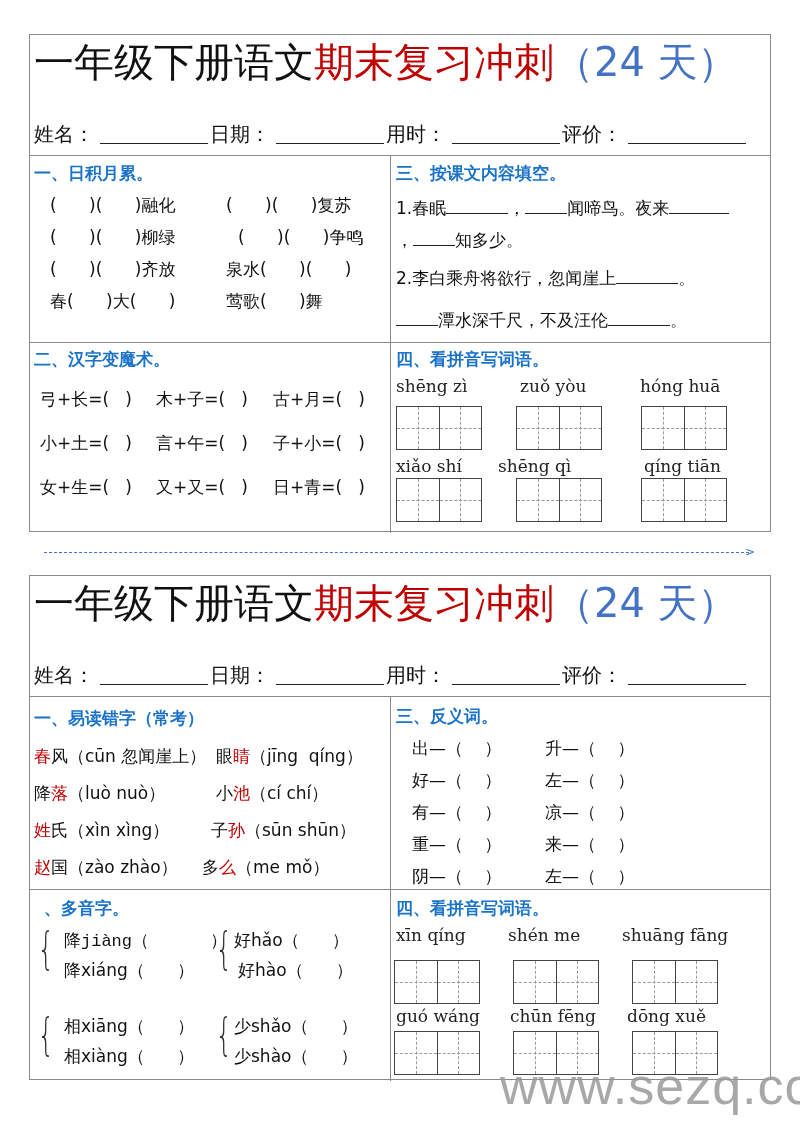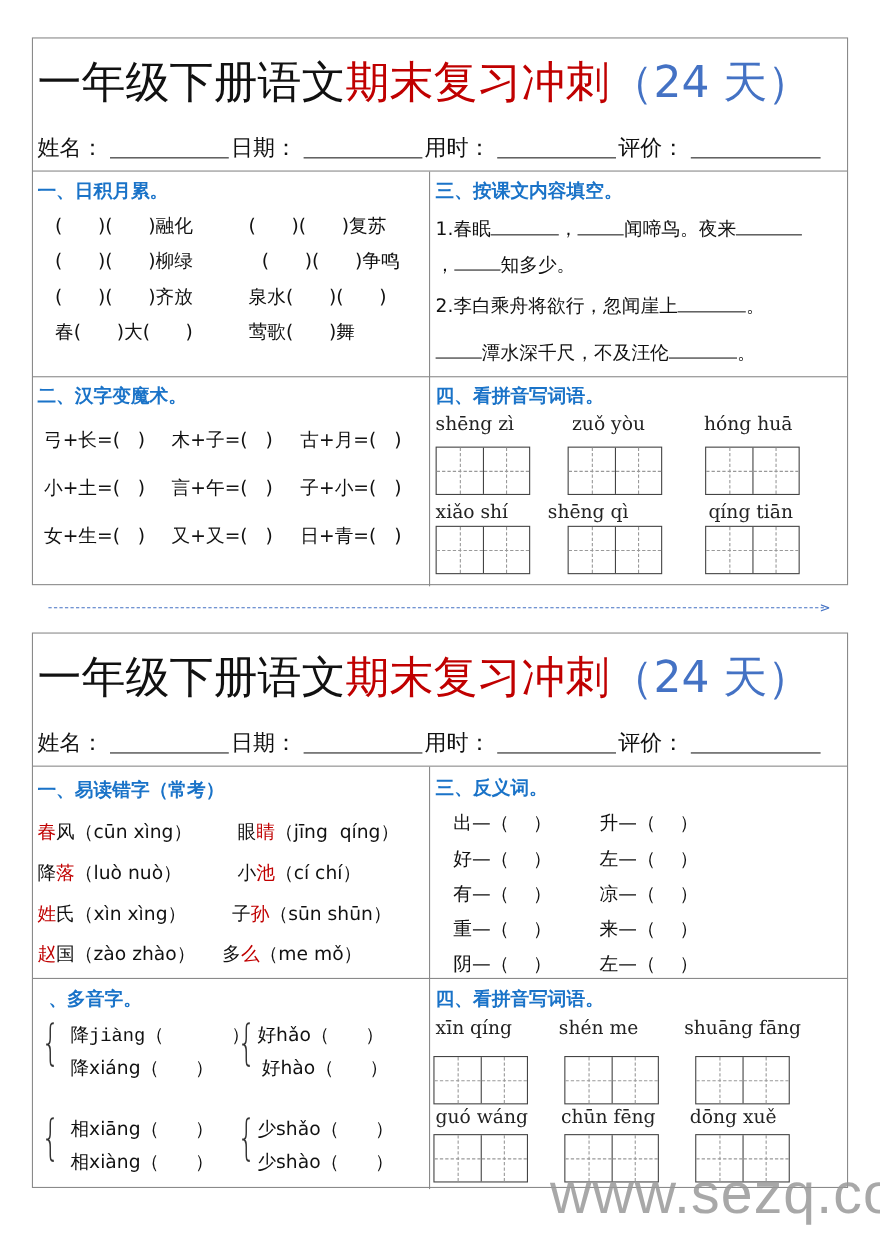--- a/index.html
+++ b/index.html
@@ -3,21 +3,21 @@
 <meta charset="utf-8">
 <style>
   * { box-sizing: border-box; margin: 0; padding: 0; }
   html, body { width: 800px; height: 1131px; background: #ffffff; overflow: hidden; }
   body { position: relative; font-family: "DejaVu Sans", "Liberation Sans", sans-serif; color: #111; }
 
   .sheet { position: absolute; left: 29px; width: 742px; border: 1px solid #8a8a8a; background: #fff; }
   .sheet.top { top: 34px; height: 498px; }
   .sheet.bottom { top: 575px; height: 505px; }
 
-  .title-row { height: 78px; display: flex; align-items: center; padding-left: 4px; white-space: nowrap; }
+  .title-row { height: 78px; display: flex; align-items: flex-start; padding-left: 4px; white-space: nowrap; }
   .title-black, .title-red, .title-blue { font-family: "DejaVu Sans", sans-serif; font-size: 40px; font-weight: normal; letter-spacing: 0px; }
   .title-black { color: #111; }
   .title-red { color: #c00000; }
   .title-blue { color: #4472c4; }
 
   .info-row { height: 42px; display: flex; align-items: center; padding-left: 4px; font-size: 20px; white-space: nowrap; }
   .info-row .blank { display: inline-block; width: 108px; border-bottom: 1.5px solid #222; height: 20px; margin: 0 2px 0 6px; }
   .info-row .blank.last { width: 118px; }
 
   .grid { position: absolute; left: 0; right: 0; border-top: 1px solid #8a8a8a; }
@@ -147,21 +147,21 @@
       <span class="blank"></span>
     <span>评价：</span>
       <span class="blank last"></span>
   </div>
 
   <div class="grid" style="top:120px; height:385px;">
     <div class="vline" style="left:360px; top:0; height:384px;"></div>
     <div class="hline" style="left:0; right:0; top:192px;"></div>
 
     <div class="sec-title" style="left:4px; top:10px;">一、易读错字（常考）</div>
-    <div class="line" style="left:4px; top:48px;"><span></span><span class="red">春</span><span>风（cūn xìng）</span></div>
+    <div class="line" style="left:4px; top:48px;"><span></span><span class="red">春</span><span>风（cūn 忽闻崖上）</span></div>
     <div class="line" style="left:186px; top:48px;"><span>眼</span><span class="red">睛</span><span>（jīng  qíng）</span></div>
     <div class="line" style="left:4px; top:85px;"><span>降</span><span class="red">落</span><span>（luò nuò）</span></div>
     <div class="line" style="left:186px; top:85px;"><span>小</span><span class="red">池</span><span>（cí chí）</span></div>
     <div class="line" style="left:4px; top:122px;"><span></span><span class="red">姓</span><span>氏（xìn xìng）</span></div>
     <div class="line" style="left:181px; top:122px;"><span>子</span><span class="red">孙</span><span>（sūn shūn）</span></div>
     <div class="line" style="left:4px; top:159px;"><span></span><span class="red">赵</span><span>国（zào zhào）</span></div>
     <div class="line" style="left:172px; top:159px;"><span>多</span><span class="red">么</span><span>（me mǒ）</span></div>
 
     <div class="sec-title" style="left:366px; top:8px;">三、反义词。</div>
     <div class="line" style="left:382px; top:40px;">出—（    ）</div>

